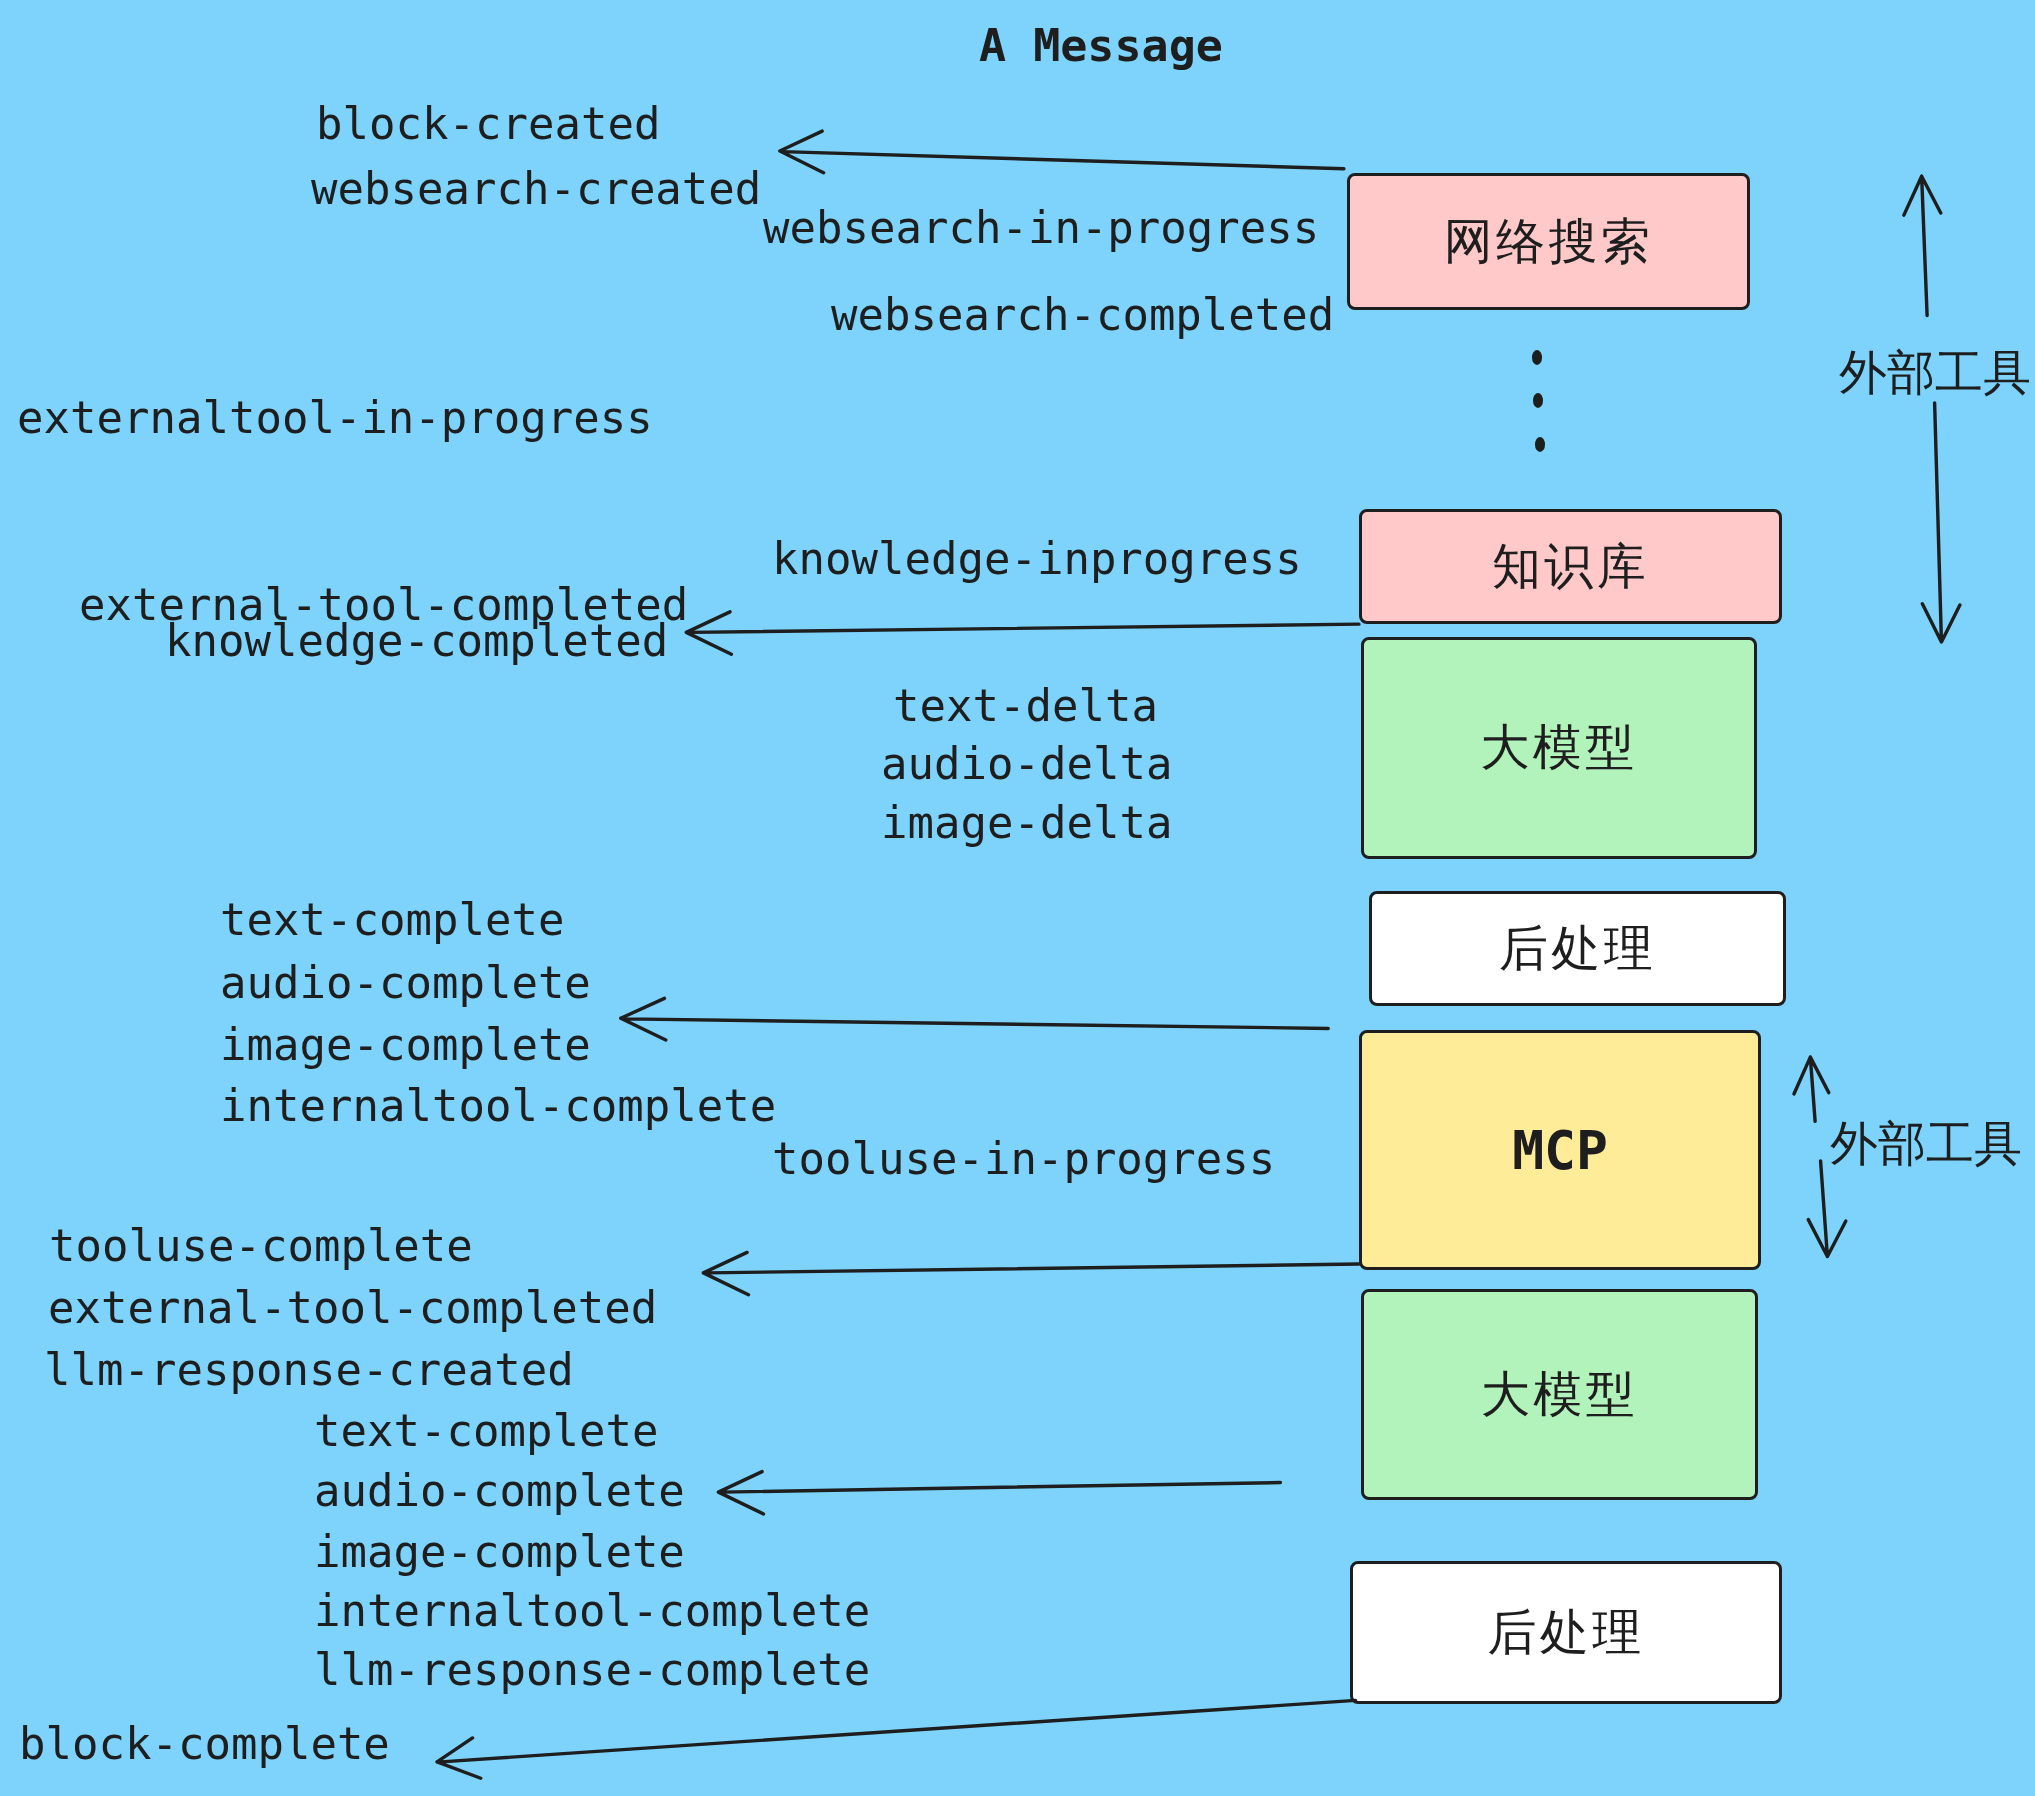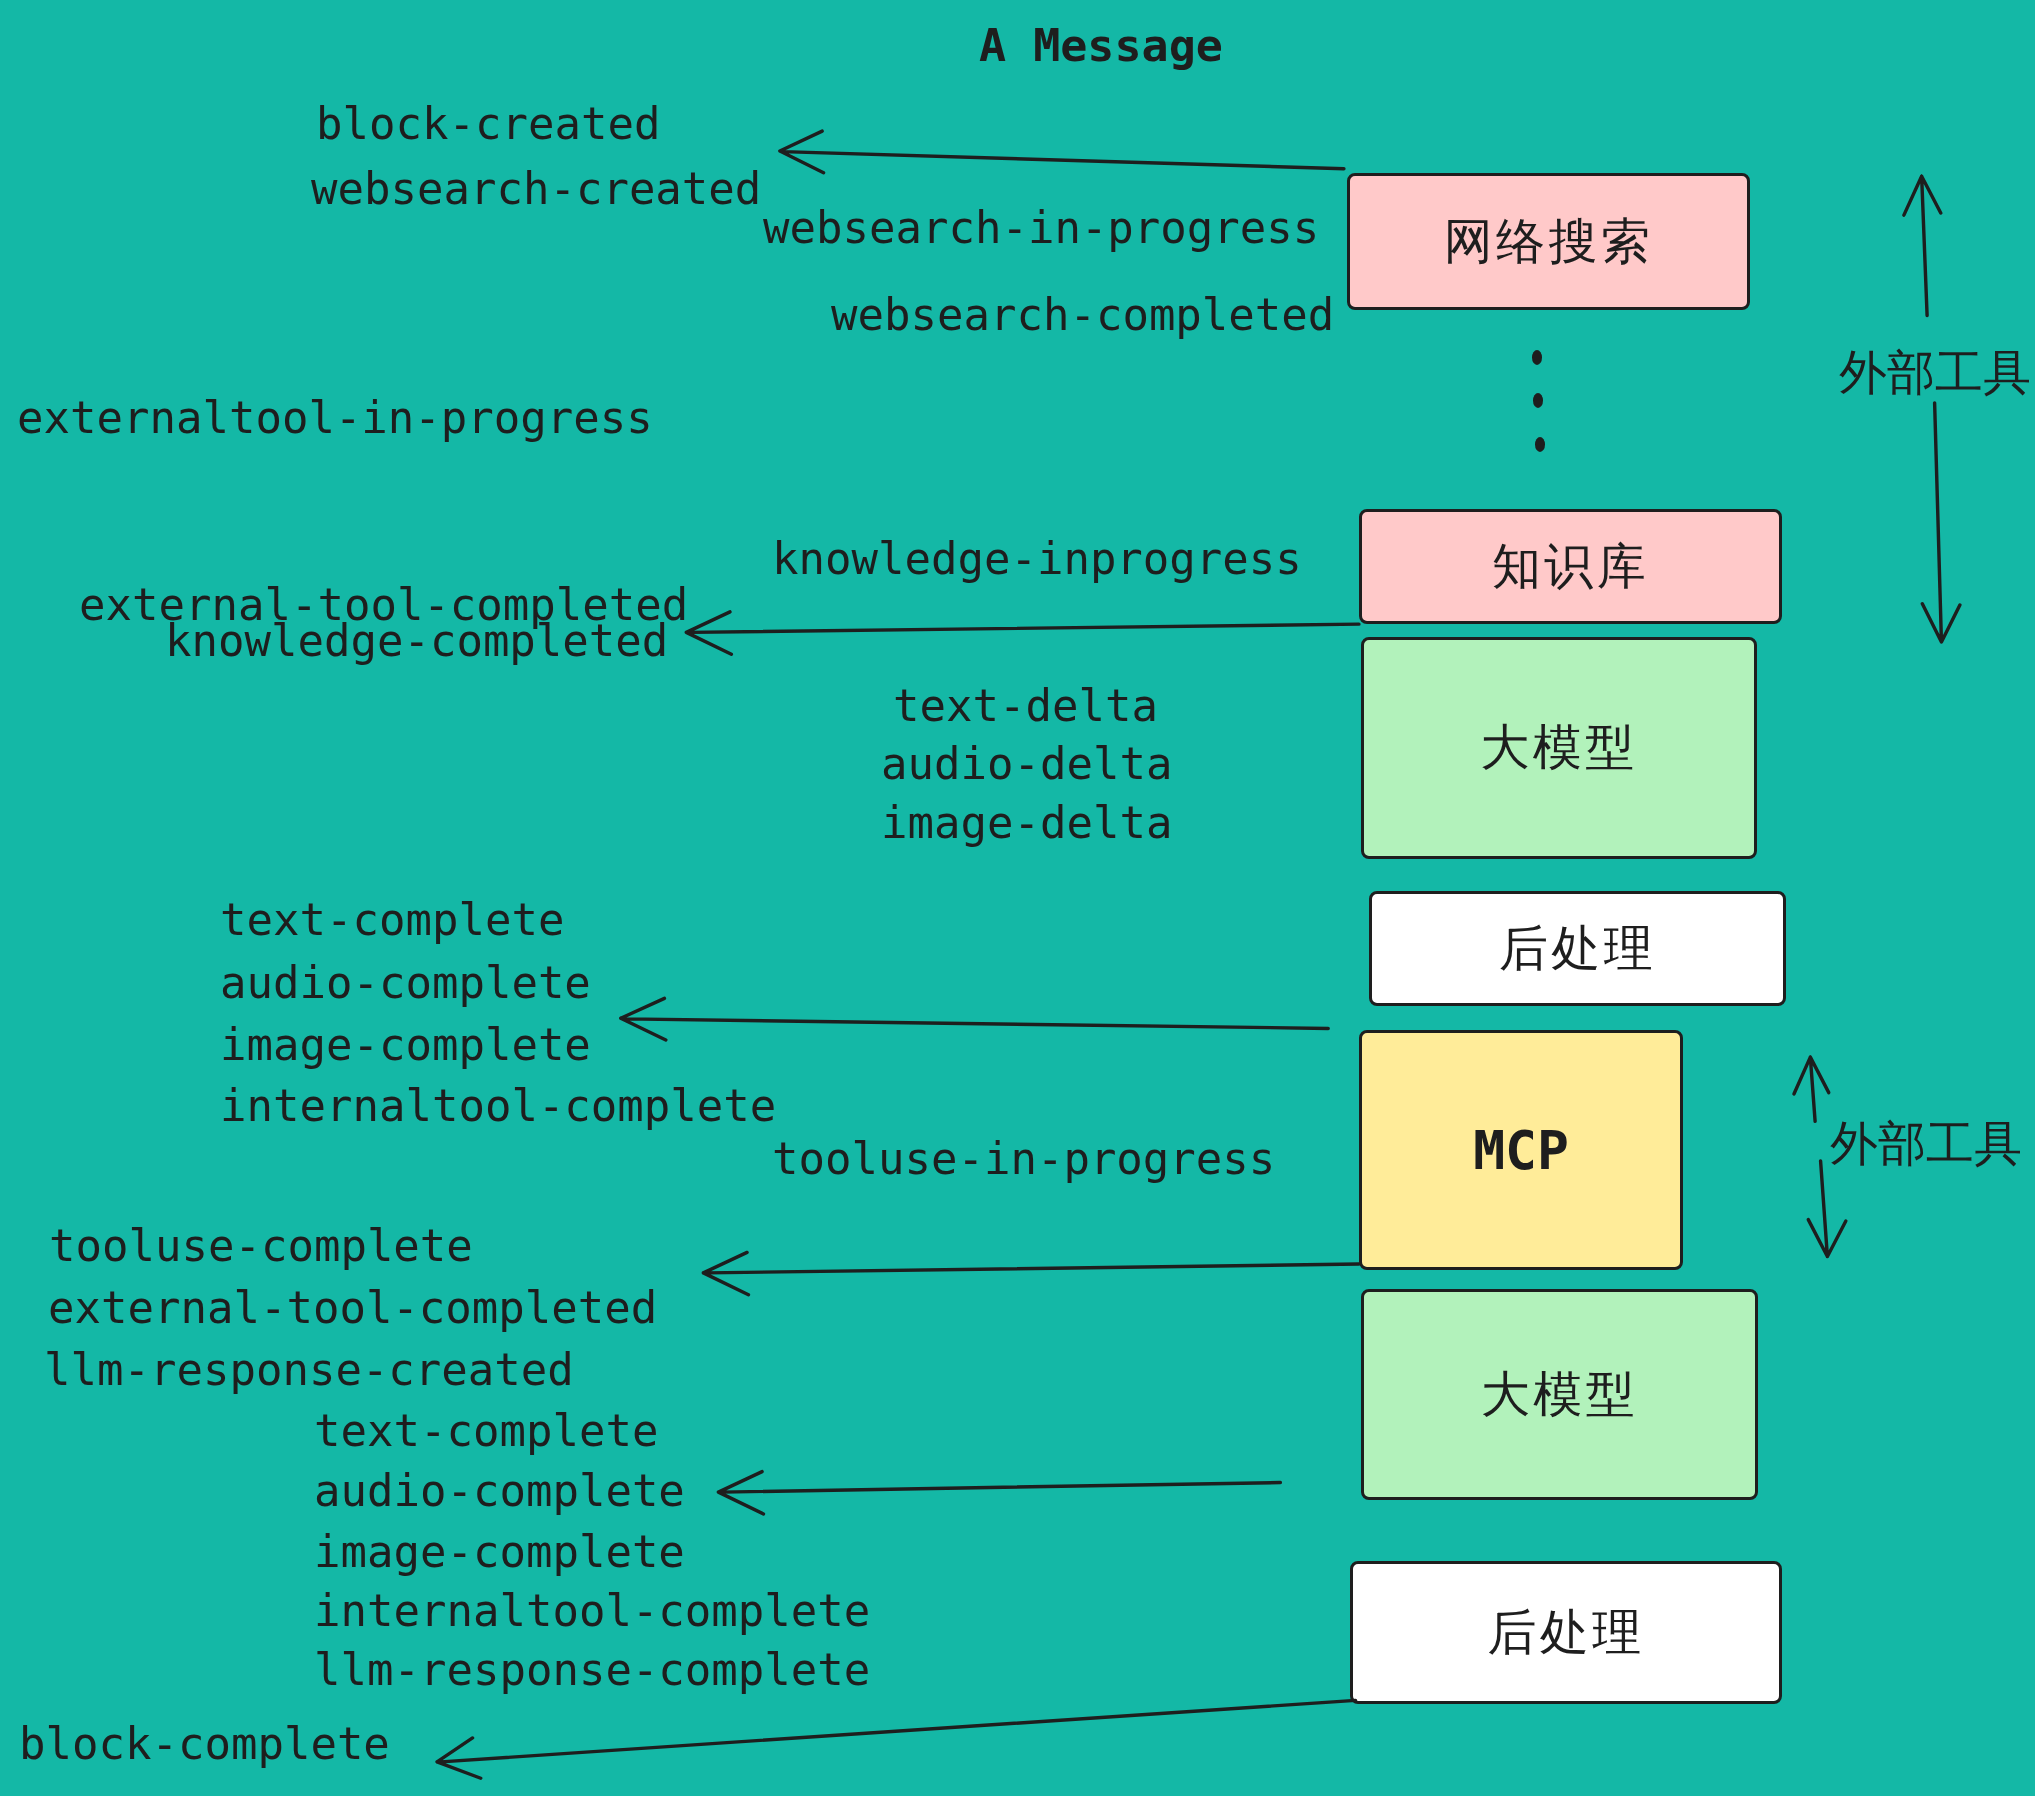--- a/index.html
+++ b/index.html
@@ -1,19 +1,19 @@
 <!DOCTYPE html>
 <html style="font-size:11px"><head>
 <meta charset="utf-8">
 <style>
   html,body{margin:0;padding:0;background:#fff;}
   #canvas{
     position:relative;
     width:2035px;height:1796px;
-    background:#14b8a6;
+    background:#7dd3fc;
     overflow:hidden;
     font-family:"DejaVu Sans Mono", monospace;
     color:#1e1e1e;
   }
   .evt{
     position:absolute;
     font-family:"DejaVu Sans Mono", monospace;
     font-size:44px;
     line-height:1.05;
     white-space:nowrap;
@@ -122,21 +122,21 @@
   </div>
 
   <div class="box" style="left: 1361px; top: 637px; width: 396px; height: 222px; background: rgb(178, 242, 187);">
     <span class="box-label">大模型</span>
   </div>
 
   <div class="box" style="left: 1369px; top: 891px; width: 417px; height: 115px; background: rgb(255, 255, 255);">
     <span class="box-label">后处理</span>
   </div>
 
-  <div class="box" style="left: 1359px; top: 1030px; width: 324px; height: 240px; background: rgb(255, 236, 153);">
+  <div class="box" style="left: 1359px; top: 1030px; width: 402px; height: 240px; background: rgb(255, 236, 153);">
     <span class="box-label mono">MCP</span>
   </div>
 
   <div class="box" style="left: 1361px; top: 1289px; width: 397px; height: 211px; background: rgb(178, 242, 187);">
     <span class="box-label">大模型</span>
   </div>
 
   <div class="box" style="left: 1350px; top: 1561px; width: 432px; height: 143px; background: rgb(255, 255, 255);">
     <span class="box-label">后处理</span>
   </div>

